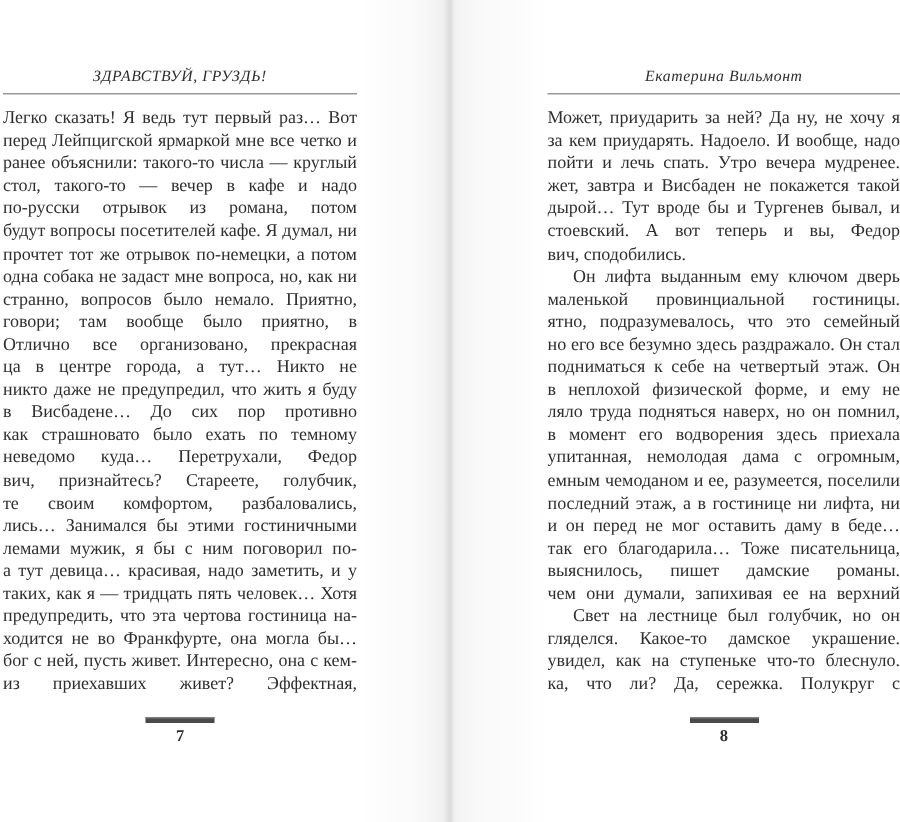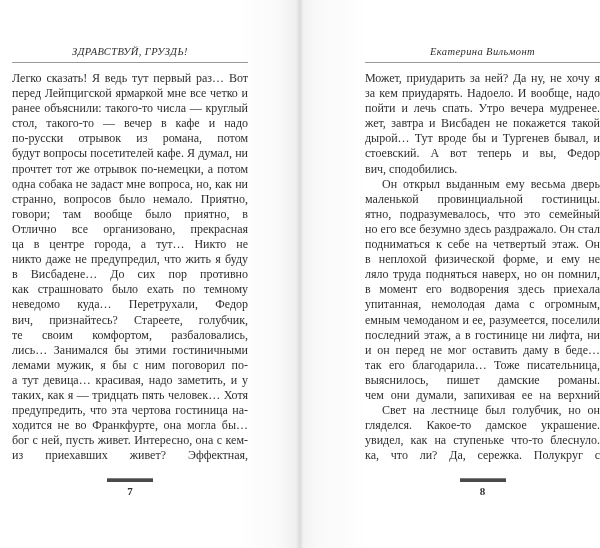--- a/index.html
+++ b/index.html
@@ -30,21 +30,21 @@
       rgba(0,0,0,0.05) 51%,
       rgba(0,0,0,0.025) 62%,
       rgba(0,0,0,0.015) 80%,
       rgba(0,0,0,0.00) 100%);
   }
   .page {
     position: absolute;
     top: 0;
     height: 100%;
   }
-  .page-left  { left: 12px;   width: 236px; }
+  .page-left  { left: 2px;   width: 236px; }
   .page-right { left: 365px; width: 235px; }
 
   .running-head {
     position: absolute;
     top: 46px;
     left: 0; right: 0;
     text-align: center;
     font-style: italic;
     font-size: 10.5px;
     letter-spacing: 0.4px;
@@ -147,21 +147,21 @@
         <div class="para">
           <div class="line">Может, приударить за ней? Да ну, не хочу я ни</div>
           <div class="line">за кем приударять. Надоело. И вообще, надо</div>
           <div class="line">пойти и лечь спать. Утро вечера мудренее. Мо-</div>
           <div class="line">жет, завтра и Висбаден не покажется такой уж</div>
           <div class="line">дырой… Тут вроде бы и Тургенев бывал, и До-</div>
           <div class="line">стоевский. А вот теперь и вы, Федор Василье-</div>
           <div class="line no-justify">вич, сподобились.</div>
         </div>
         <div class="para">
-          <div class="line indent">Он открыл выданным ему весьма дверь</div>
+          <div class="line indent">Он лифта выданным ему ключом дверь</div>
           <div class="line">маленькой провинциальной гостиницы. Веро-</div>
           <div class="line">ятно, подразумевалось, что это семейный отель,</div>
           <div class="line">но его все безумно здесь раздражало. Он стал</div>
           <div class="line">подниматься к себе на четвертый этаж. Он был</div>
           <div class="line">в неплохой физической форме, и ему не состав-</div>
           <div class="line">ляло труда подняться наверх, но он помнил, как</div>
           <div class="line">в момент его водворения здесь приехала весьма</div>
           <div class="line">упитанная, немолодая дама с огромным, неподъ-</div>
           <div class="line">емным чемоданом и ее, разумеется, поселили на</div>
           <div class="line">последний этаж, а в гостинице ни лифта, ни боя,</div>

